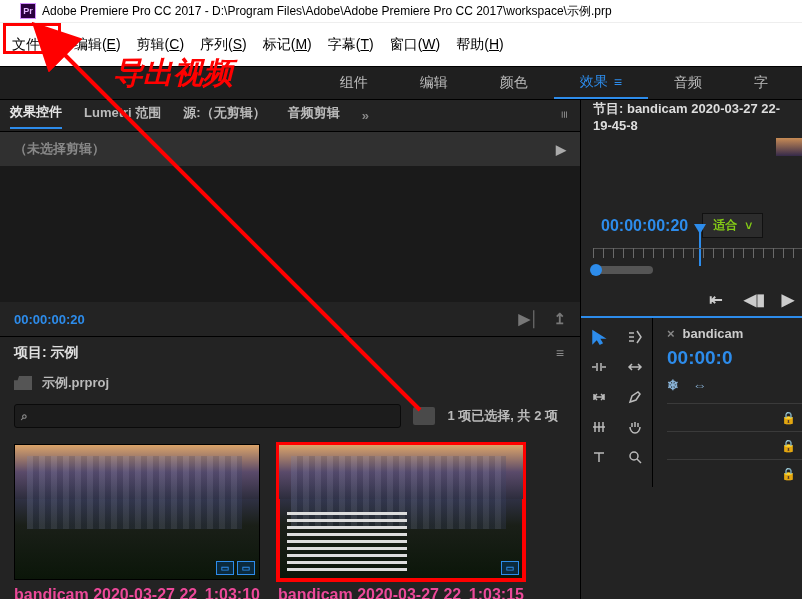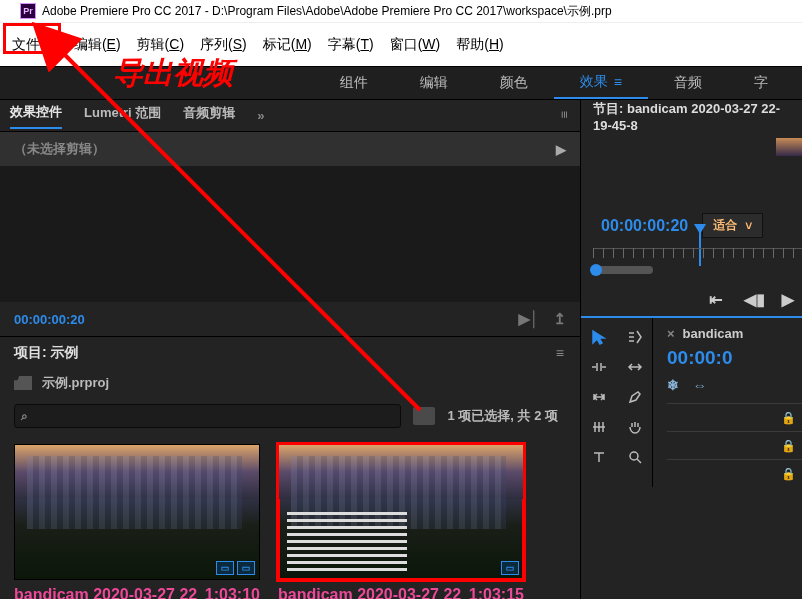--- a/index.html
+++ b/index.html
@@ -50,21 +50,21 @@
   .thumb-img .txt { position:absolute; left:8px; bottom:8px; width:120px; height:60px; background:repeating-linear-gradient(0deg,#ddd 0 3px,transparent 3px 7px);}
   .thumb-badge { position:absolute; right:4px; bottom:4px; display:flex; gap:3px;}
   .thumb-badge span { width:18px; height:14px; background:#0b2a3d; border:1px solid #2d8ceb; font-size:9px; color:#2d8ceb; display:flex; align-items:center; justify-content:center;}
   .thumb-caption { display:flex; justify-content:space-between; color:#ec4899; font-size:16px; padding-top:6px;}
   
   .prog-head { height:32px; display:flex; align-items:center; padding:0 12px; font-size:13px; color:#ddd;}
   .prog-body { flex:0 0 150px; position:relative;}
   .mini-thumb { position:absolute; right:0; top:6px; width:26px; height:18px; background:linear-gradient(#c78b55,#352a4a);}
   .prog-tc-row { display:flex; align-items:center; padding:0 10px; gap:14px; font-size:16px;}
   .prog-tc { color:#2d8ceb;}
-  .fit-sel { background:#2c2c2c; border:1px solid #111; padding:3px 10px; font-size:12px; color:#fdba74; display:flex; align-items:center; gap:8px;}
+  .fit-sel { background:#2c2c2c; border:1px solid #111; padding:3px 10px; font-size:12px; color:#84cc16; display:flex; align-items:center; gap:8px;}
   .ruler-row { height:56px; position:relative; padding:0 10px;}
   .ruler-line { position:absolute; left:12px; right:0; top:22px; border-top:1px solid #555;}
   .ruler-ticks { position:absolute; left:12px; right:0; top:22px; height:10px; background:repeating-linear-gradient(90deg,#6a6a6a 0 1px,transparent 1px 10px);}
   .playhead-mk { position:absolute; left:118px; top:0; width:2px; height:40px; background:#2d8ceb;}
   .playhead-mk::before { content:''; position:absolute; left:-5px; top:-2px; width:12px; height:10px; background:#2d8ceb; clip-path:polygon(0 0,100% 0,50% 100%);}
   .zoom-bar { position:absolute; left:12px; top:40px; width:60px; height:8px; background:#555; border-radius:4px;}
   .zoom-bar::before{content:'';position:absolute;left:-3px;top:-2px;width:12px;height:12px;background:#2d8ceb;border-radius:6px;}
   .trans-row { height:34px; display:flex; align-items:center; justify-content:flex-end; gap:20px; padding:0 6px; color:#ccc; font-size:16px;}
   .trans-row .ic { width:16px; text-align:center;}
   .divider { height:2px; background:#2d8ceb;}
@@ -124,20 +124,21 @@
   <div class="ws-tab">字</div>
 </div>
 
 <div class="main">
 
   <div class="left-col">
 
     <div class="panel-head">
       <span class="tab active">效果控件</span>
       <span class="tab">Lumetri 范围</span>
+      <span class="tab">源:（无剪辑）</span>
       <span class="tab">音频剪辑</span>
       <span style="color:#888;">»</span>
       <span class="grip">≡</span>
     </div>
     <div class="effctrl-body">
       <div class="clip-row">
         <span>（未选择剪辑）</span>
         <span class="tri">▶</span>
       </div>
     </div>

